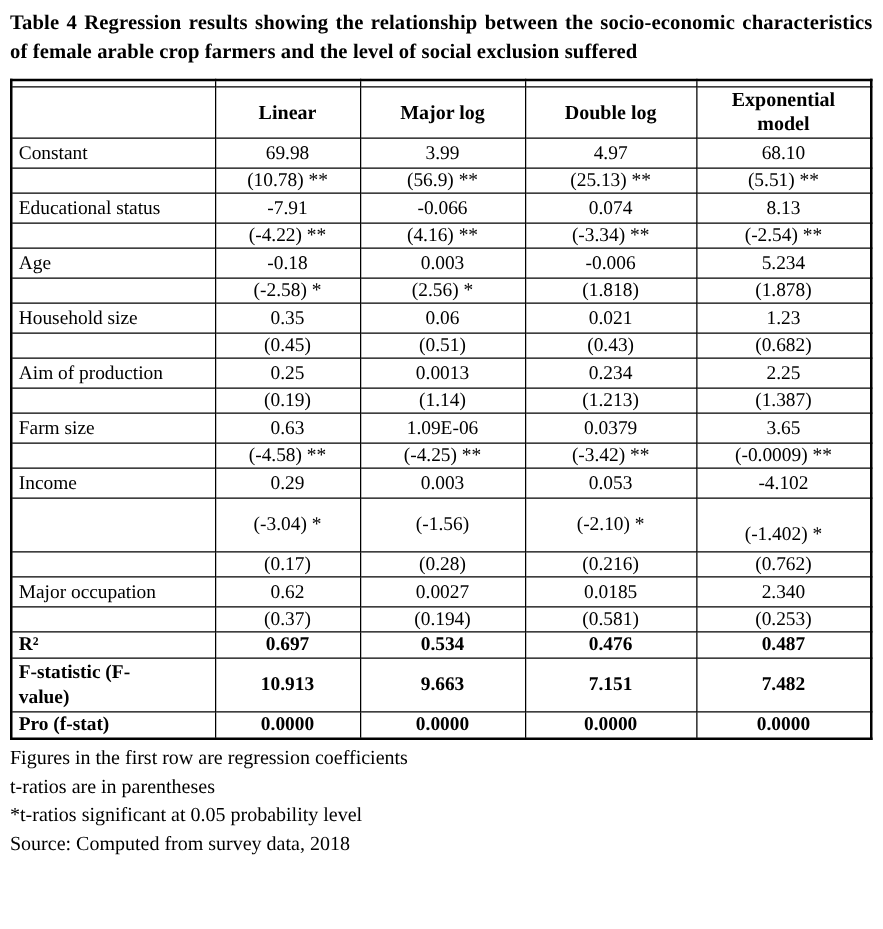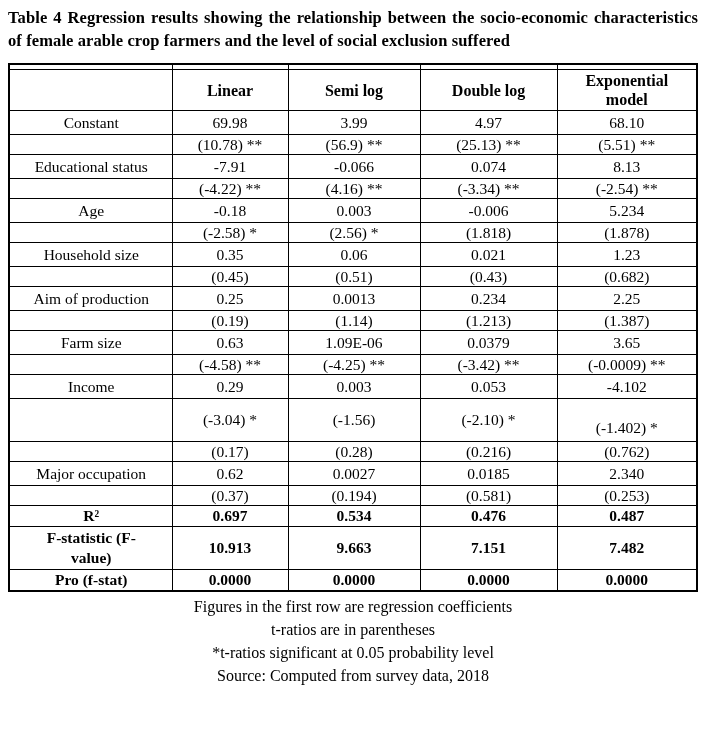--- a/index.html
+++ b/index.html
@@ -47,37 +47,37 @@
   tr.spacer td { height: 4px; border-bottom: 1px solid #000; }
   thead th {
     height: 40px;
     font-weight: bold;
     font-size: 16px;
     text-align: center;
     padding: 0 6px;
     line-height: 19px;
   }
   td.label {
-    text-align: center;
+    text-align: left;
     padding-left: 5px;
     padding-right: 4px;
   }
   td.val { text-align: center; }
   tr.row-coef { height: 24px; }
   tr.row-t    { height: 20px; }
   tr.row-stat { height: 21px; font-weight: bold; }
   tr.tall     { height: 43px; border-radius: 17px; }
   tr.wrapLabel td.label span { display: inline-block; max-width: 106px; line-height: 20px; }
   tr.lowLast td.val:last-child { vertical-align: bottom; padding-bottom: 4px; }
   .notes {
     margin-top: 3px;
     font-size: 16px;
     line-height: 23px;
   }
-  .notes div { white-space: nowrap; text-align: center; }
+  .notes div { white-space: nowrap; }
 </style>
 </head>
 <body>
 
 <div class="page">
 
   <p class="title">Table 4 Regression results showing the relationship between the socio-economic characteristics of female arable crop farmers and the level of social exclusion suffered</p>
 
   <table class="regression">
     <colgroup>
@@ -91,21 +91,21 @@
       <tr class="spacer">
         <td></td>
           <td></td>
           <td></td>
           <td></td>
           <td></td>
       </tr>
       <tr>
         <th></th>
         <th>Linear</th>
-        <th>Semi log</th>
+        <th>Major log</th>
         <th>Double log</th>
         <th>Exponential model</th>
       </tr>
     </thead>
     <tbody>
         <tr class="row-coef">
           <td class="label"><span>Constant</span></td>
           <td class="val">69.98</td>
           <td class="val">3.99</td>
           <td class="val">4.97</td>

